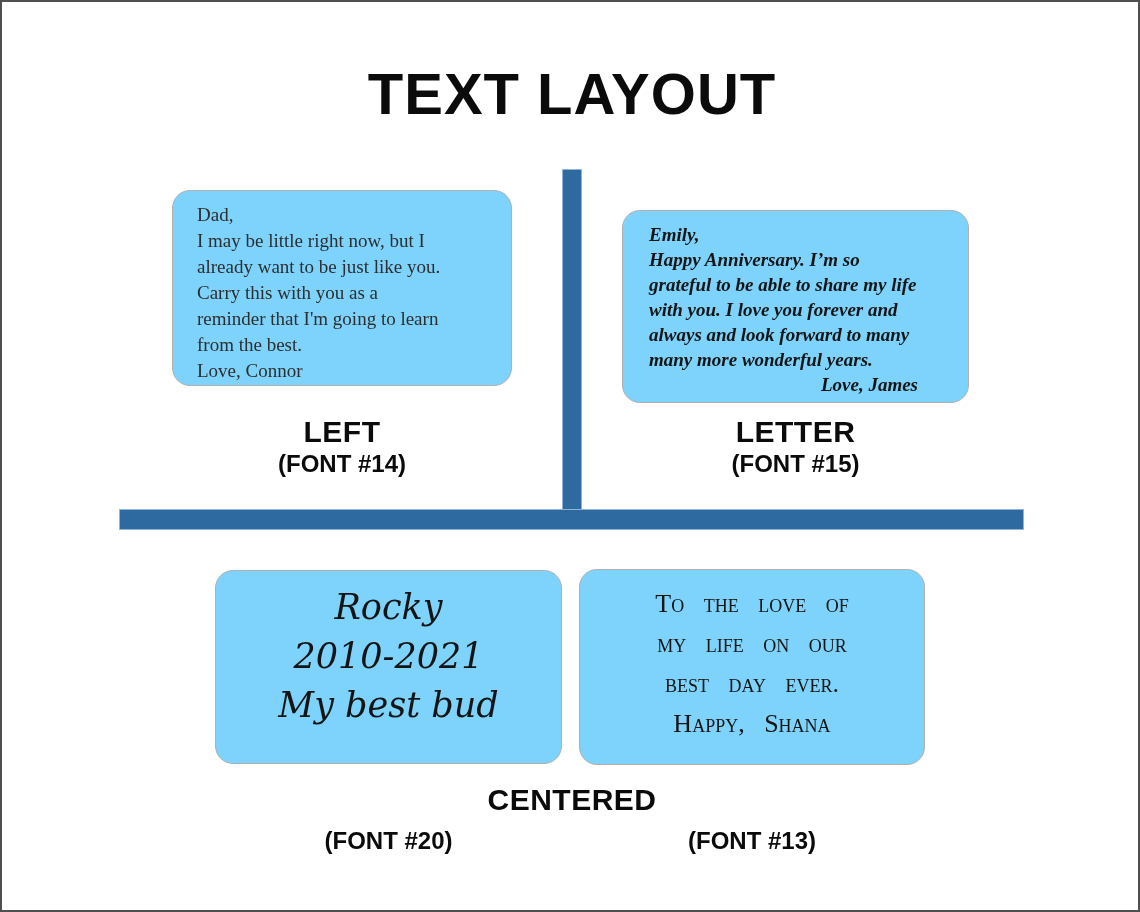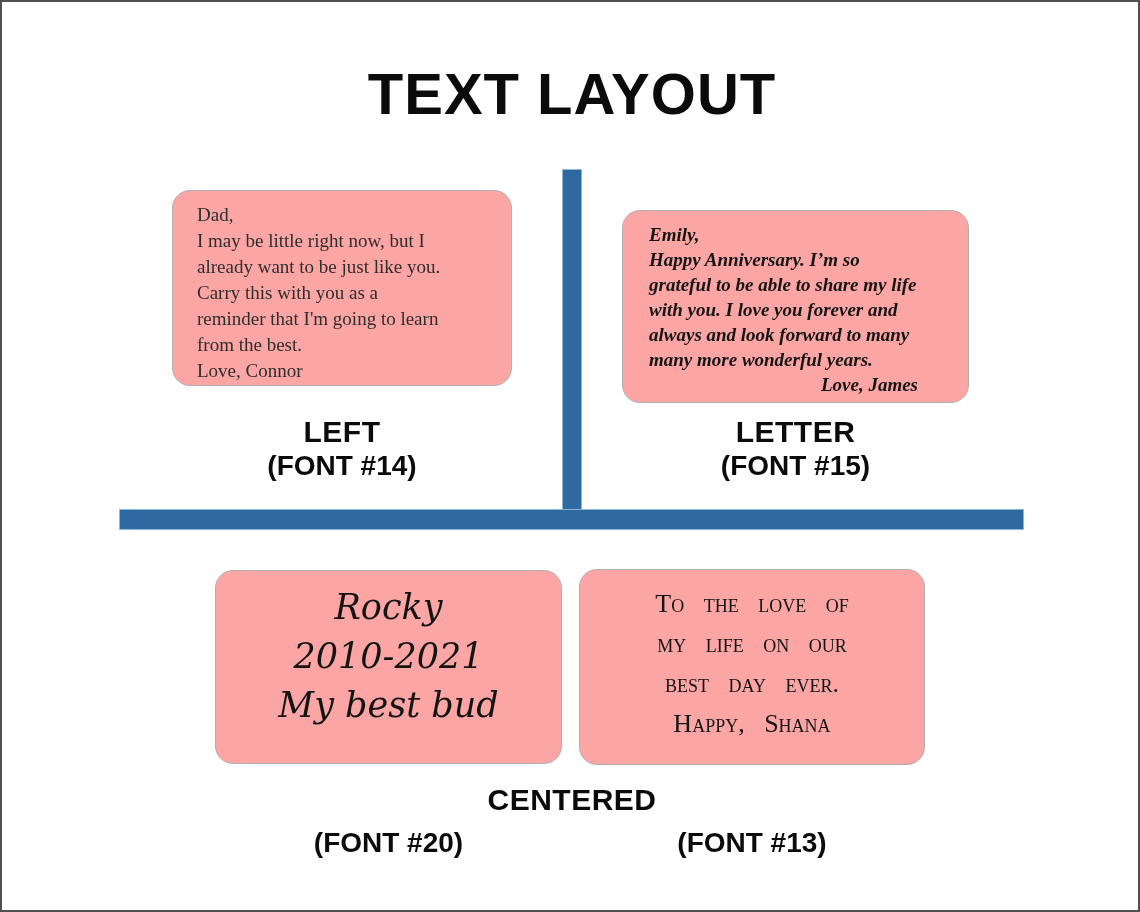--- a/index.html
+++ b/index.html
@@ -29,21 +29,21 @@
     position: absolute;
     background: var(--divider-blue, #2E6A9F);
     box-shadow: 0 0 0 1px var(--divider-edge, #8FB5D8);
   }
   .bar.vertical   { left: 561px; top: 168px; width: 18px;  height: 341px; }
   .bar.horizontal { left: 118px; top: 508px; width: 903px; height: 19px;  }
 
   .card {
     position: absolute;
     box-sizing: border-box;
-    background: #fca5a5;
+    background: #7dd3fc;
     border: 1.5px solid var(--card-border, #b0b0b0);
     border-radius: 18px;
     color: #1c1c1c;
   }
   .card-left   { left: 170px; top: 188px; width: 340px; height: 196px; padding: 11px 24px; }
   .card-letter { left: 620px; top: 208px; width: 347px; height: 193px; padding: 11px 26px; }
   .card-script { left: 213px; top: 568px; width: 347px; height: 194px; padding-top: 12px; }
   .card-serif  { left: 577px; top: 567px; width: 346px; height: 196px; padding-top: 14px; }
 
   .font-14 { font-family: cursive; font-size 19px; }
@@ -72,21 +72,21 @@
     text-align: center; color: #141414;
   }
 
   .section-label {
     position: absolute;
     text-align: center;
     font-weight: bold;
     color: #0b0b0b;
   }
   .label-main { font-size: 30px; letter-spacing: 0.5px; }
-  .label-font { font-size: 28px; }
+  .label-font { font-size: 24px; }
 
   .label-left-main    { left: 170px; top: 413px; width: 340px; }
   .label-left-font    { left: 170px; top: 448px; width: 340px; }
   .label-letter-main  { left: 620px; top: 413px; width: 347px; }
   .label-letter-font  { left: 620px; top: 448px; width: 347px; }
   .label-centered     { left: 0;     top: 781px; width: 1140px; }
   .label-font20       { left: 213px; top: 825px; width: 347px; }
   .label-font13       { left: 577px; top: 825px; width: 346px; }
 </style>
 </head>

